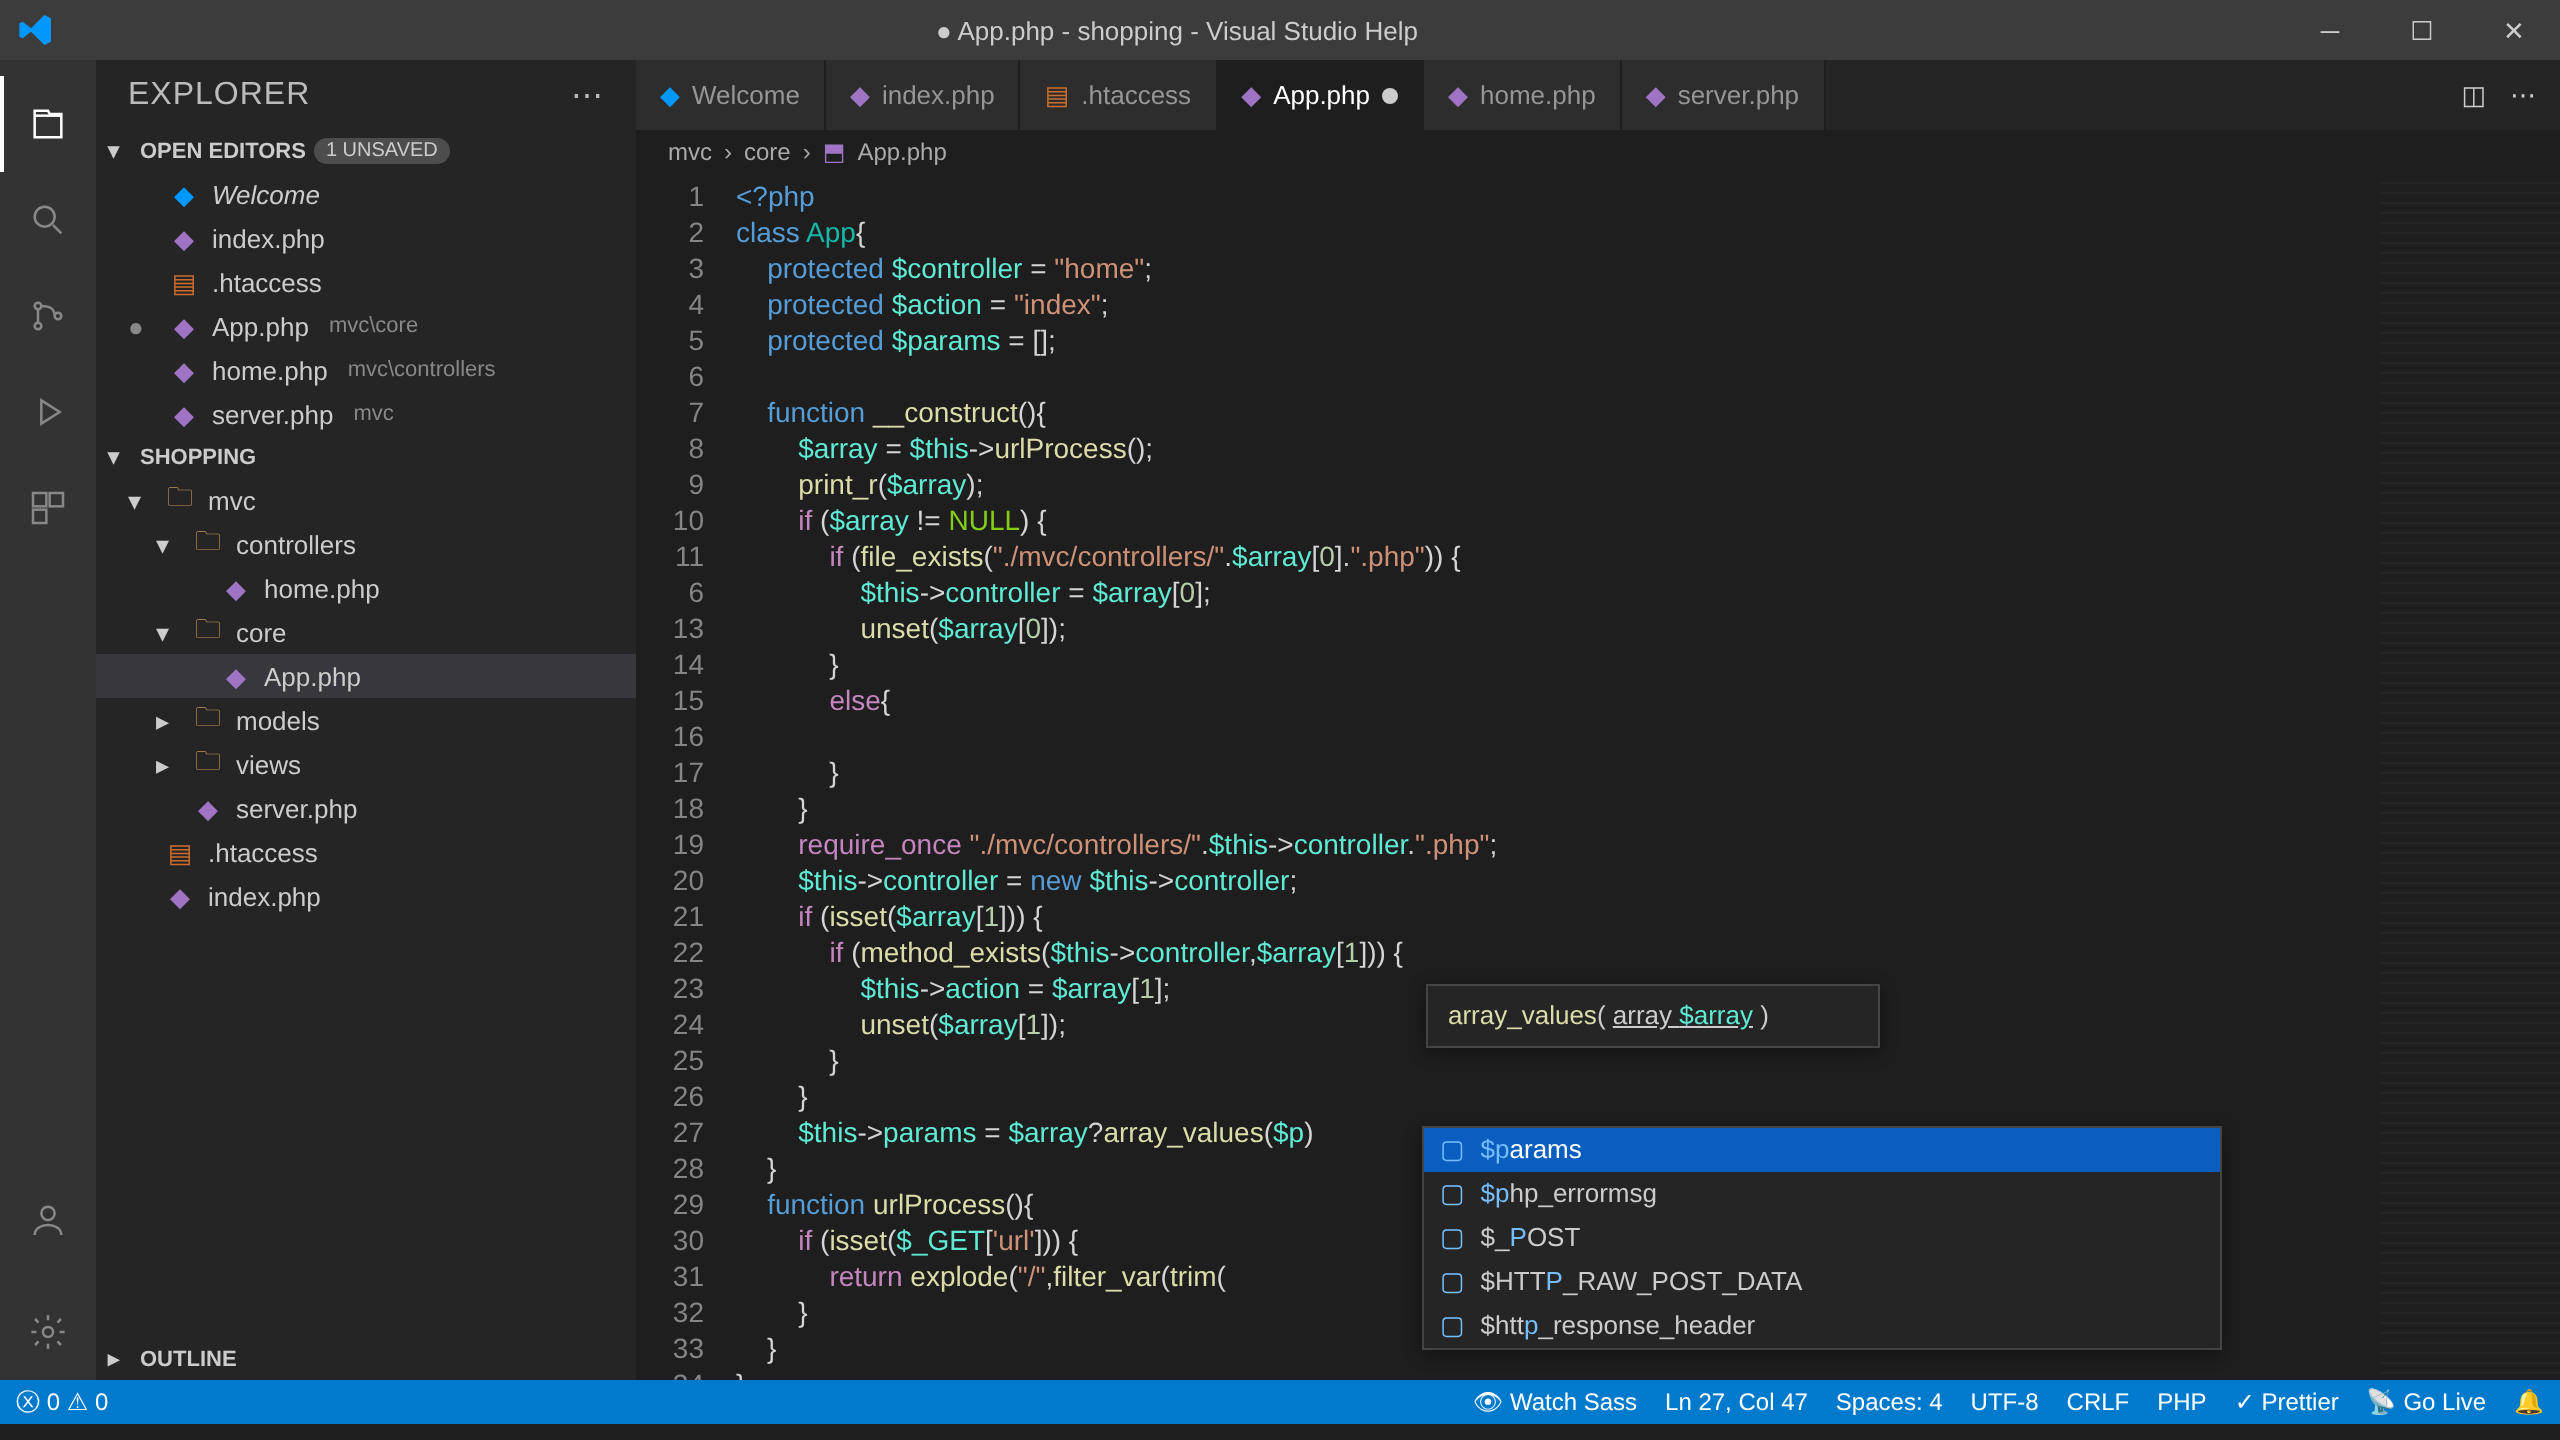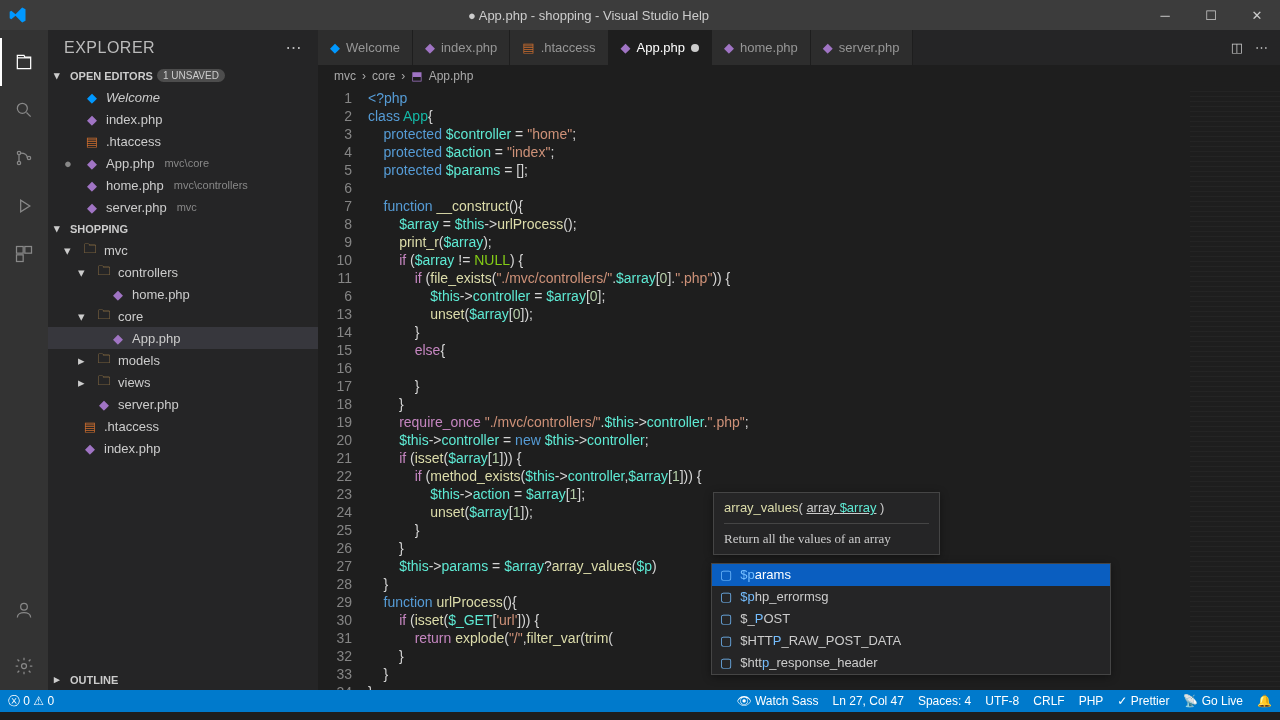--- a/index.html
+++ b/index.html
@@ -310,21 +310,20 @@
           <div>31</div>
           <div>32</div>
           <div>33</div>
           <div>34</div>
         </div>
       <div class="src" id="src"><div><span class="kw">&lt;?php</span></div><div><span class="kw">class</span> <span class="cls">App</span>{</div><div>    <span class="kw">protected</span> <span class="var">$controller</span> = <span class="str">"home"</span>;</div><div>    <span class="kw">protected</span> <span class="var">$action</span> = <span class="str">"index"</span>;</div><div>    <span class="kw">protected</span> <span class="var">$params</span> = [];</div><div>&nbsp;</div><div>    <span class="kw">function</span> <span class="fn">__construct</span>(){</div><div>        <span class="var">$array</span> = <span class="var">$this</span>-&gt;<span class="fn">urlProcess</span>();</div><div>        <span class="fn">print_r</span>(<span class="var">$array</span>);</div><div>        <span class="kw2">if</span> (<span class="var">$array</span> != <span class="const">NULL</span>) {</div><div>            <span class="kw2">if</span> (<span class="fn">file_exists</span>(<span class="str">"./mvc/controllers/"</span>.<span class="var">$array</span>[<span class="num">0</span>].<span class="str">".php"</span>)) {</div><div>                <span class="var">$this</span>-&gt;<span class="var">controller</span> = <span class="var">$array</span>[<span class="num">0</span>];</div><div>                <span class="fn">unset</span>(<span class="var">$array</span>[<span class="num">0</span>]);</div><div>            }</div><div>            <span class="kw2">else</span>{</div><div>&nbsp;</div><div>            }</div><div>        }</div><div>        <span class="kw2">require_once</span> <span class="str">"./mvc/controllers/"</span>.<span class="var">$this</span>-&gt;<span class="var">controller</span>.<span class="str">".php"</span>;</div><div>        <span class="var">$this</span>-&gt;<span class="var">controller</span> = <span class="kw">new</span> <span class="var">$this</span>-&gt;<span class="var">controller</span>;</div><div>        <span class="kw2">if</span> (<span class="fn">isset</span>(<span class="var">$array</span>[<span class="num">1</span>])) {</div><div>            <span class="kw2">if</span> (<span class="fn">method_exists</span>(<span class="var">$this</span>-&gt;<span class="var">controller</span>,<span class="var">$array</span>[<span class="num">1</span>])) {</div><div>                <span class="var">$this</span>-&gt;<span class="var">action</span> = <span class="var">$array</span>[<span class="num">1</span>];</div><div>                <span class="fn">unset</span>(<span class="var">$array</span>[<span class="num">1</span>]);</div><div>            }</div><div>        }</div><div>        <span class="var">$this</span>-&gt;<span class="var">params</span> = <span class="var">$array</span>?<span class="fn">array_values</span>(<span class="var">$p</span>)</div><div>    }</div><div>    <span class="kw">function</span> <span class="fn">urlProcess</span>(){</div><div>        <span class="kw2">if</span> (<span class="fn">isset</span>(<span class="var">$_GET</span>[<span class="str">'url'</span>])) {</div><div>            <span class="kw2">return</span> <span class="fn">explode</span>(<span class="str">"/"</span>,<span class="fn">filter_var</span>(<span class="fn">trim</span>(</div><div>        }</div><div>    }</div><div>}</div></div>
       <div class="minimap"></div>
 
       <div class="hint" style="left:395px; top:405px; width:227px;">
         <div><span class="fn">array_values</span>( <span style="text-decoration:underline">array <span class="var">$array</span></span> )</div>
-        <div style="border-top:1px solid #454545;margin-top:6px;padding-top:6px;color:#ccc;font-family:'Segoe UI';">Return all the values of an array</div>
       </div>
 
       <div class="suggest" style="left:393px; top:476px;">
         <div id="suggestions">
             <div class="item sel">
               <span style="color:#75beff">▢</span>
               <span><span class="k">$p</span>arams</span>
             </div>
             <div class="item">
               <span style="color:#75beff">▢</span>

